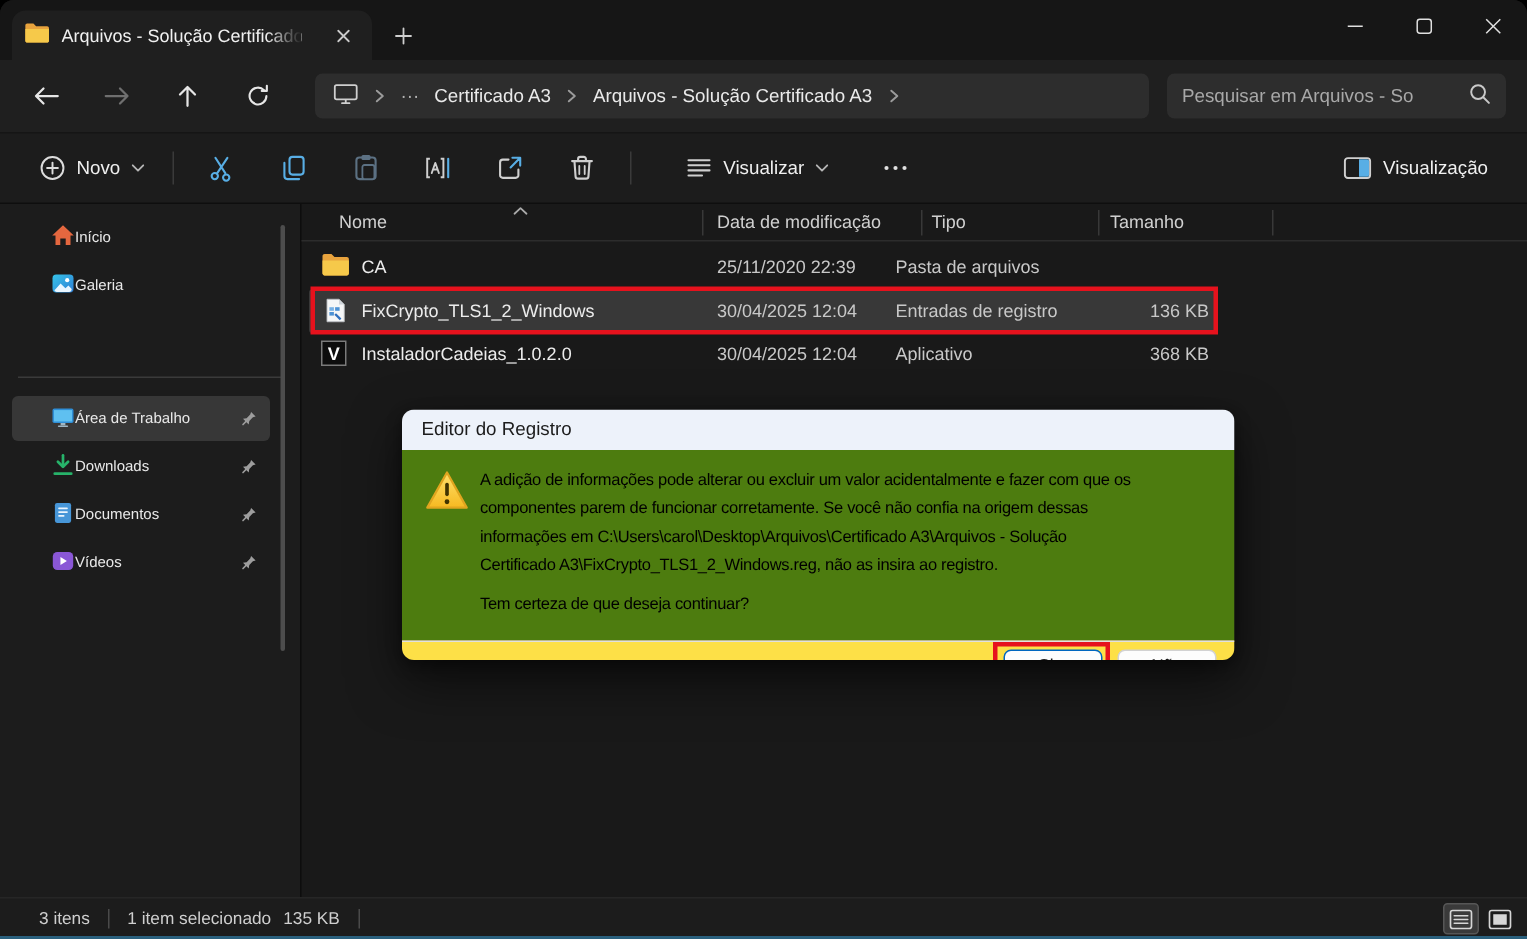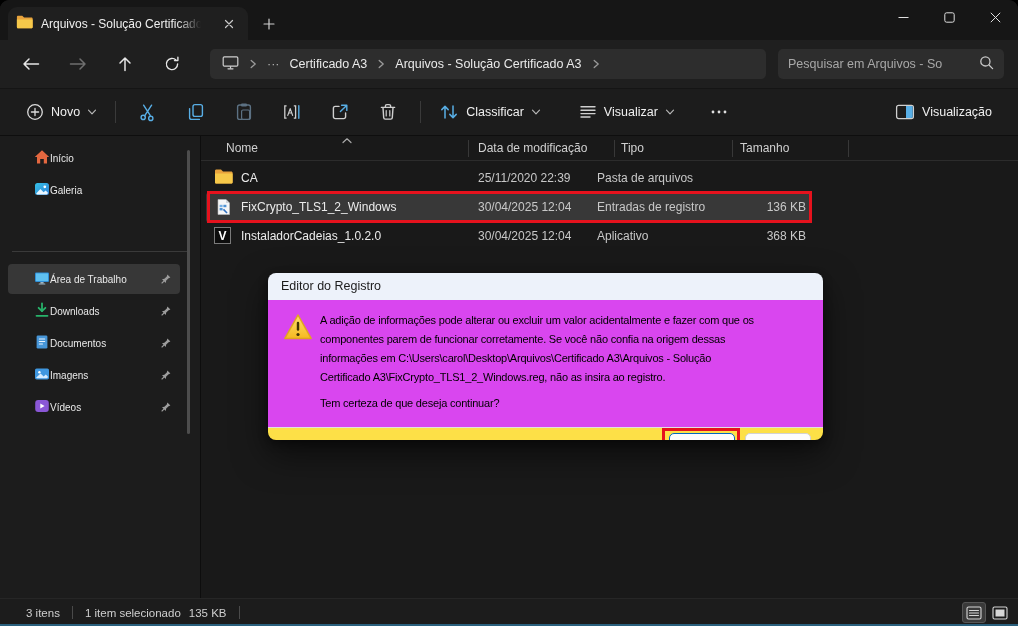--- a/index.html
+++ b/index.html
@@ -83,21 +83,21 @@
   .row-annotation { position:absolute; left:6px; top:-2px; width:605px; height:32px;
                 border:3px solid #e6121d; z-index:2; pointer-events:none; }
   .vicon { width:17px; height:17px; background:#0d0d0d; border:1px solid #7a7a7a; color:#fff;
            font-weight:bold; font-size:12px; display:flex; align-items:center; justify-content:center; }
 
   
   .dialog { position:absolute; left:268px; top:273px; width:555px; height:167px; border-radius:8px;
             overflow:hidden; z-index:20; box-shadow:0 14px 34px rgba(0,0,0,.55), 0 3px 10px rgba(0,0,0,.4); }
   .dlg-title { height:27px; background:#edf2fa; color:#1c1c1c; font-size:12.5px; line-height:27px;
             padding-left:13px; }
-  .dlg-body { height:127px; background:#d946ef; position:relative; color:#000; }
+  .dlg-body { height:127px; background:#4d7c0f; position:relative; color:#000; }
   .dlg-icon { position:absolute; left:15px; top:12px; }
   .dlg-lines { position:absolute; left:52px; top:11px; font-size:11px; letter-spacing:-0.2px;
             line-height:19px; white-space:nowrap; }
   .dlg-question { position:absolute; left:52px; top:97px; font-size:11px; letter-spacing:-0.2px; }
   .dlg-footer { height:33px; background:#fde047; border-top:1px solid #e0e0e0; position:relative; }
   .dlg-btn { position:absolute; top:5px; width:66px; height:22px; background:#fdfdfd; border-radius:5px;
             font-size:11.5px; color:#1a1a1a; display:flex; align-items:center; justify-content:center;
             font-family:inherit; }
   .btn-yes { right:88px; border:1.6px solid #0067c0; }
   .btn-no  { right:12px; border:1px solid #d2d2d2; }
@@ -268,30 +268,20 @@
     </div>
     <div class="cmd-ic">
       <svg width="20" height="20" viewBox="0 0 20 20">
           <path d="M3.4 5.4 h13.2" stroke="#cfcfcf" stroke-width="1.4" stroke-linecap="round"></path>
           <path d="M7.4 5.2 V4 a1.4 1.4 0 0 1 1.4 -1.4 h2.4 A1.4 1.4 0 0 1 12.6 4 v1.2" fill="none" stroke="#cfcfcf" stroke-width="1.4"></path>
           <path d="M5 5.8 l0.7 9.8 a1.6 1.6 0 0 0 1.6 1.5 h5.4 a1.6 1.6 0 0 0 1.6 -1.5 l0.7 -9.8" fill="none" stroke="#cfcfcf" stroke-width="1.4"></path>
           <path d="M8.2 8.6 v5.4 M11.8 8.6 v5.4" stroke="#cfcfcf" stroke-width="1.2" stroke-linecap="round"></path>
         </svg>
     </div>
     <div class="vsep"></div>
-    <div class="cmd-labeled">
-      <svg width="20" height="18" viewBox="0 0 20 18">
-          <path d="M6 15 V3.4 M2.8 6.6 L6 3.4 L9.2 6.6" fill="none" stroke="#58aee5" stroke-width="1.5" stroke-linecap="round" stroke-linejoin="round"></path>
-          <path d="M14 3 V14.6 M10.8 11.4 L14 14.6 L17.2 11.4" fill="none" stroke="#58aee5" stroke-width="1.5" stroke-linecap="round" stroke-linejoin="round"></path>
-        </svg>
-      <span>Classificar</span>
-      <svg width="10" height="8" viewBox="0 0 10 8">
-          <path d="M1.5 2.2 L5 5.8 L8.5 2.2" stroke="#b5b5b5" stroke-width="1.2" fill="none" stroke-linecap="round" stroke-linejoin="round"></path>
-        </svg>
-    </div>
     <div class="cmd-labeled" style="margin-left:18px;">
       <svg width="18" height="16" viewBox="0 0 18 16">
           <path d="M2 2.8 h14 M2 6.2 h14 M2 9.6 h14 M2 13 h9" stroke="#cfcfcf" stroke-width="1.4" stroke-linecap="round"></path>
         </svg>
       <span>Visualizar</span>
       <svg width="10" height="8" viewBox="0 0 10 8">
           <path d="M1.5 2.2 L5 5.8 L8.5 2.2" stroke="#b5b5b5" stroke-width="1.2" fill="none" stroke-linecap="round" stroke-linejoin="round"></path>
         </svg>
     </div>
     <div class="cmd-ic" style="margin-left:10px;">
@@ -373,36 +363,20 @@
     <div class="side-item">
       <span>
         <svg width="16" height="16" viewBox="0 0 16 16">
             <rect x="2.6" y="1.4" width="10.8" height="13.2" rx="1.4" fill="#4796d8"></rect>
             <rect x="4.8" y="4.4" width="6.4" height="1.1" rx="0.5" fill="#eaf4fd"></rect>
             <rect x="4.8" y="6.9" width="6.4" height="1.1" rx="0.5" fill="#eaf4fd"></rect>
             <rect x="4.8" y="9.4" width="4.2" height="1.1" rx="0.5" fill="#eaf4fd"></rect>
           </svg>
       </span>
       <span>Documentos</span>
-      <span class="pin">
-        <svg width="12" height="12" viewBox="0 0 12 12">
-            <path d="M7.4 1.6 L10.4 4.6 L8.6 5.2 L6.2 7.6 L5.8 10 L2 6.2 L4.4 5.8 L6.8 3.4 Z" fill="#9d9d9d"></path>
-            <path d="M4.2 7.8 L2 10" stroke="#9d9d9d" stroke-width="1.1" stroke-linecap="round"></path>
-          </svg>
-      </span>
-    </div>
-    <div class="side-item">
-      <span>
-        <svg width="16" height="16" viewBox="0 0 16 16">
-            <rect x="1" y="2.6" width="14" height="10.8" rx="1.6" fill="#3f97e0"></rect>
-            <circle cx="5.4" cy="6.2" r="1.2" fill="#fff"></circle>
-            <path d="M2.2 11.6 L6.6 7.6 l3 3 2.2 -2 2 2 v0.4 a1.2 1.2 0 0 1 -1.2 1.2 H3.4 a1.2 1.2 0 0 1 -1.2 -1.2 Z" fill="#d6ecff"></path>
-          </svg>
-      </span>
-      <span>Imagens</span>
       <span class="pin">
         <svg width="12" height="12" viewBox="0 0 12 12">
             <path d="M7.4 1.6 L10.4 4.6 L8.6 5.2 L6.2 7.6 L5.8 10 L2 6.2 L4.4 5.8 L6.8 3.4 Z" fill="#9d9d9d"></path>
             <path d="M4.2 7.8 L2 10" stroke="#9d9d9d" stroke-width="1.1" stroke-linecap="round"></path>
           </svg>
       </span>
     </div>
     <div class="side-item">
       <span>
         <svg width="16" height="16" viewBox="0 0 16 16">

